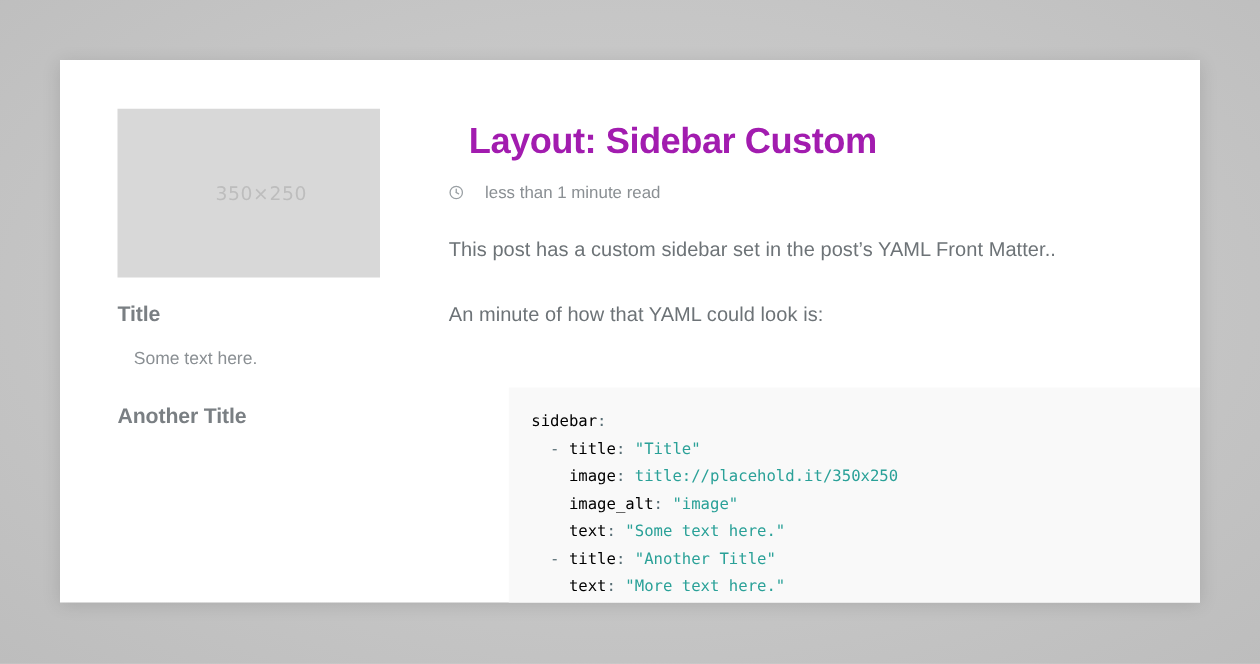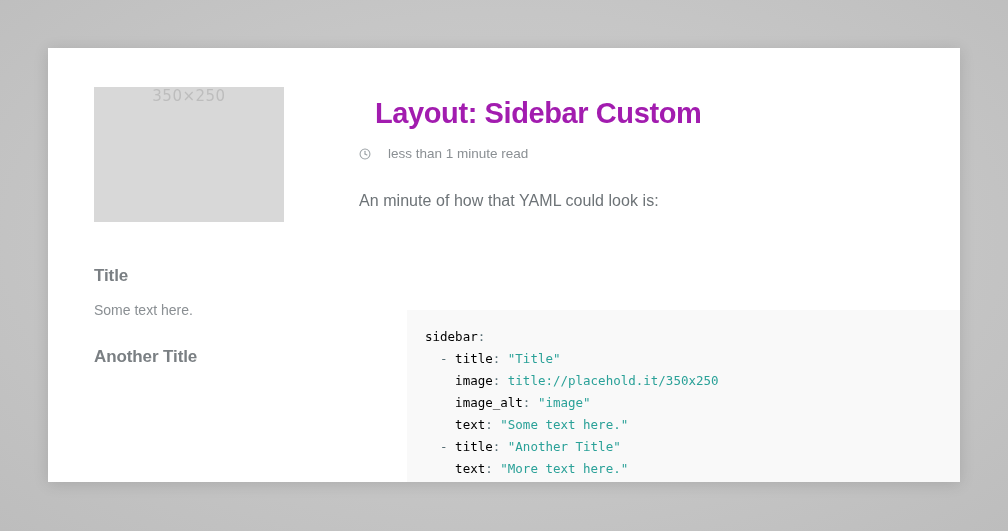--- a/index.html
+++ b/index.html
@@ -47,23 +47,24 @@
     left: 46px;
     top: 39px;
     width: 210px;
   }
 
   .sidebar-image {
     width: 190px;
     height: 135px;
     background: #d8d8d8;
     display: flex;
-    align-items: flex-start;
+    align-items: center;
     justify-content: center;
-    margin-bottom: 44px;
+    margin-bottom: 20px;
+    padding-left: 20px;
   }
   .sidebar-image-label {
     font-family: "DejaVu Sans", sans-serif;
     font-size: 15px;
     letter-spacing: 0.5px;
     color: #bdbdbd;
   }
 
   .sidebar-block {
     margin-bottom: 26px;
@@ -71,21 +72,21 @@
   .sidebar-title {
     font-size: 17px;
     font-weight: bold;
     color: #7a7f83;
     margin: 0 0 14px 0;
     letter-spacing: -0.1px;
   }
   .sidebar-text {
     font-size: 14px;
     color: #8a8f93;
-    margin: 0;
+    margin: 13px;
     line-height: 1.5;
   }
 
   
   #article {
     position: absolute;
     left: 311px;
     top: 33px;
     right: 0;
     bottom: 0;
@@ -184,20 +185,21 @@
         <span class="clock-icon">
           <svg width="12" height="12" viewBox="0 0 16 16" aria-hidden="true">
             <circle cx="8" cy="8" r="6.6" fill="none" stroke="#9aa0a4" stroke-width="1.4"></circle>
             <line x1="8" y1="8" x2="8" y2="4.3" stroke="#9aa0a4" stroke-width="1.4" stroke-linecap="round"></line>
             <line x1="8" y1="8" x2="10.6" y2="9.4" stroke="#9aa0a4" stroke-width="1.4" stroke-linecap="round"></line>
           </svg>
         </span>
         <span>less than 1 minute read</span>
       </div>
 
+      <p class="body-para">This post has a custom sidebar set in the post’s YAML Front Matter..</p>
 
       <p class="body-para">An minute of how that YAML could look is:</p>
 
       <div id="code-block">
         <pre id="code-pre"><span class="tok-key">sidebar</span><span class="tok-punct">:</span>
 <span class="tok-dash">  - </span><span class="tok-key">title</span><span class="tok-punct">: </span><span class="tok-str">"Title"</span>
 <span class="tok-punct">    </span><span class="tok-key">image</span><span class="tok-punct">: </span><span class="tok-val">title://placehold.it/350x250</span>
 <span class="tok-punct">    </span><span class="tok-key">image_alt</span><span class="tok-punct">: </span><span class="tok-str">"image"</span>
 <span class="tok-punct">    </span><span class="tok-key">text</span><span class="tok-punct">: </span><span class="tok-str">"Some text here."</span>
 <span class="tok-dash">  - </span><span class="tok-key">title</span><span class="tok-punct">: </span><span class="tok-str">"Another Title"</span>

